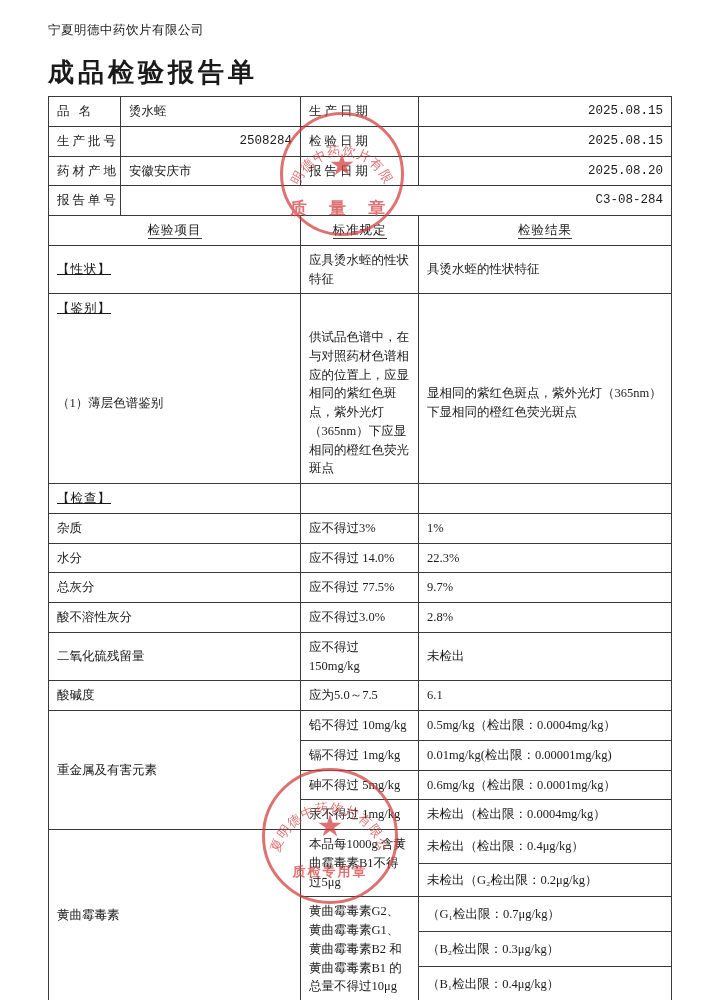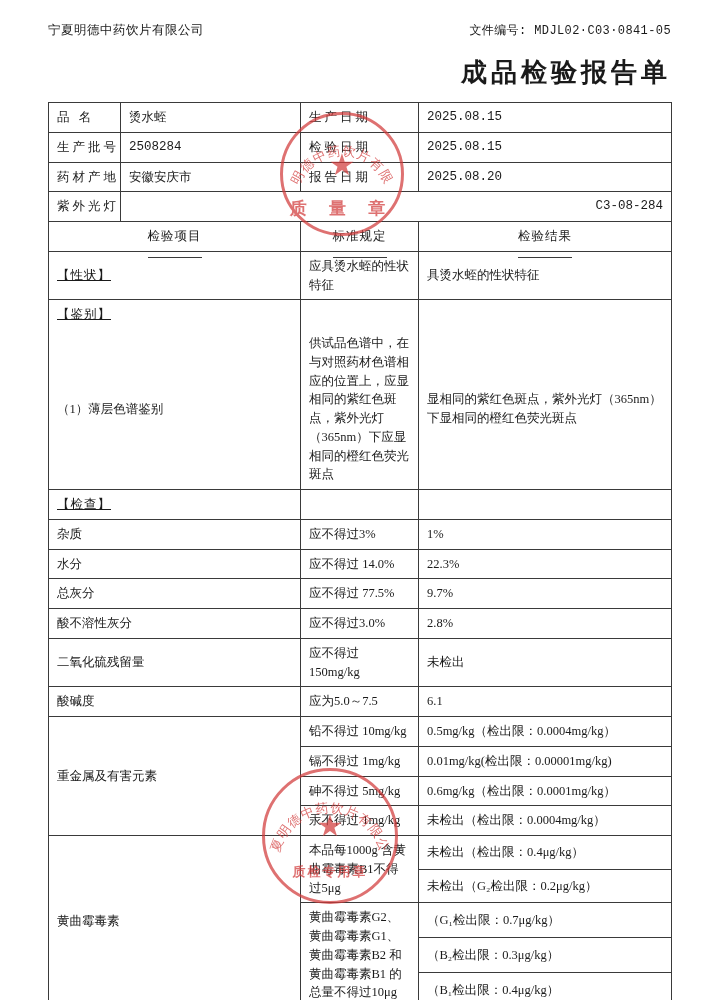--- a/index.html
+++ b/index.html
@@ -22,48 +22,48 @@
   .hdr{
     display:flex;
     justify-content:space-between;
     align-items:flex-start;
     font-size:12.5px;
     letter-spacing:0.5px;
     margin-bottom:6px;
   }
   .hdr-right{font-family:"Liberation Mono", monospace;font-size:12px;letter-spacing:0.4px;}
   .title{
-    text-align:right;
+    text-align:left;
     font-size:26px;
     font-weight:bold;
     letter-spacing:4px;
-    margin:16px 0 12px 0;
+    margin:16px 0 6px 0;
   }
   table.main{
     border-collapse:collapse;
     width:100%;
     table-layout:fixed;
   }
   table.main td{
     border:1px solid #3a3a3a;
     padding:5px 8px;
     font-size:12.5px;
     vertical-align:middle;
     line-height:1.5;
   }
   .lbl{letter-spacing:3px;white-space:nowrap;}
-  .val-mono{font-family:"Liberation Mono", monospace;font-size:12px;}
+  .val-mono{font-family:"Liberation Mono", monospace;font-size:12px;text-align:right;}
   .colhdr{
     text-align:center;
     font-size:13px;
     letter-spacing:1px;
   }
   .colhdr span{
     border-bottom:1px solid #3a3a3a;
-    padding-bottom:14px;
+    padding-bottom:1px;
   }
   .sec{font-size:12.5px;letter-spacing:1px;text-decoration:underline;}
   .cell-top{vertical-align:top;}
   .nb-b{border-bottom:none !important;}
   .nb-t{border-top:none !important;margin-left:20px;}
   
   .stamp{
     position:absolute;
     border:3px solid #d23b3b;
     border-radius:50%;
@@ -103,21 +103,20 @@
   #stamp2 .bottom{font-size:13px;letter-spacing:2px;bottom:20px;}
   .sub{font-size:11.5px;}
 </style>
 </head>
 <body>
 
 <div class="page">
 
   <div class="hdr">
     <div>宁夏明德中药饮片有限公司</div>
-    <div class="hdr-right">文件编号: MDJL02·C03·0841-05</div>
   </div>
 
   <div class="title">成品检验报告单</div>
 
   <table class="main">
     <colgroup>
       <col style="width:72px">
       <col style="width:180px">
       <col style="width:118px">
       <col style="width:253px">
@@ -136,21 +135,21 @@
       <td class="lbl">检验日期</td>
       <td class="val-mono">2025.08.15</td>
     </tr>
     <tr>
       <td class="lbl">药材产地</td>
       <td>安徽安庆市</td>
       <td class="lbl">报告日期</td>
       <td class="val-mono">2025.08.20</td>
     </tr>
     <tr>
-      <td class="lbl">紫外光灯</td>
+      <td class="lbl">报告单号</td>
       <td colspan="3" style="text-align:right" class="val-mono">C3-08-284</td>
     </tr>
 
     <tr>
       <td colspan="2" class="colhdr"><span>检验项目</span></td>
       <td class="colhdr"><span>标准规定</span></td>
       <td class="colhdr"><span>检验结果</span></td>
     </tr>
 
     <tr>

